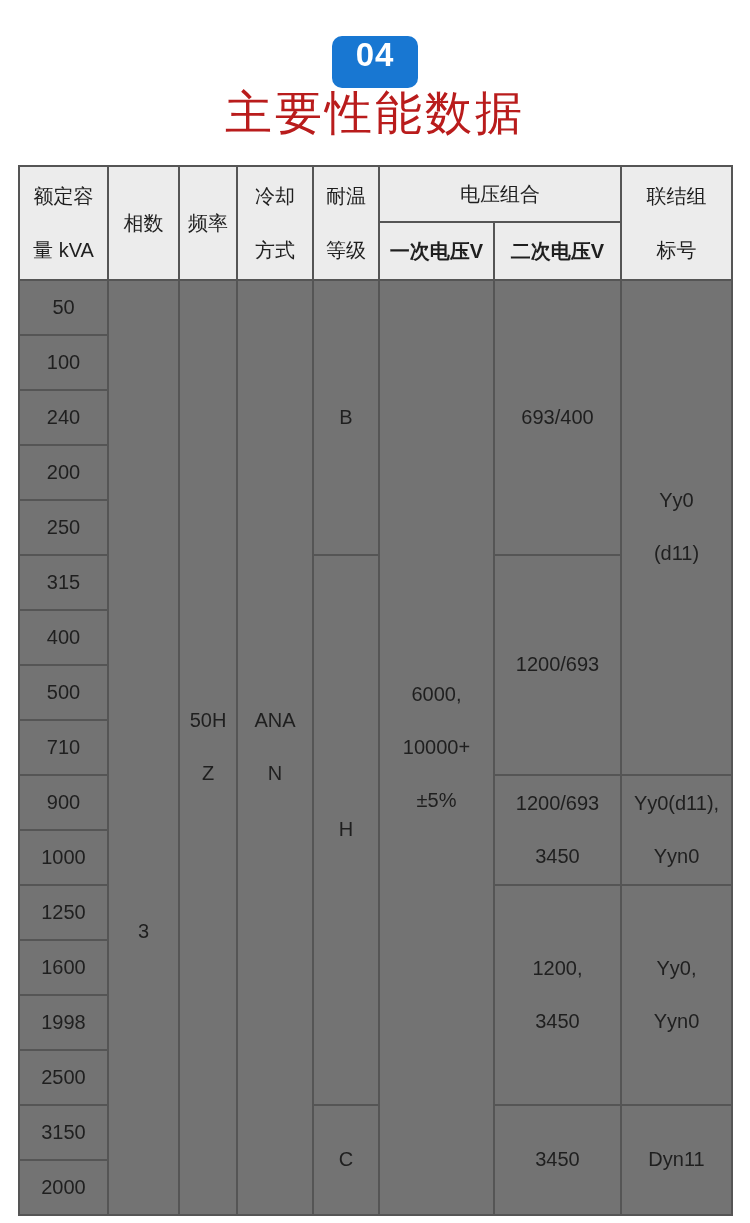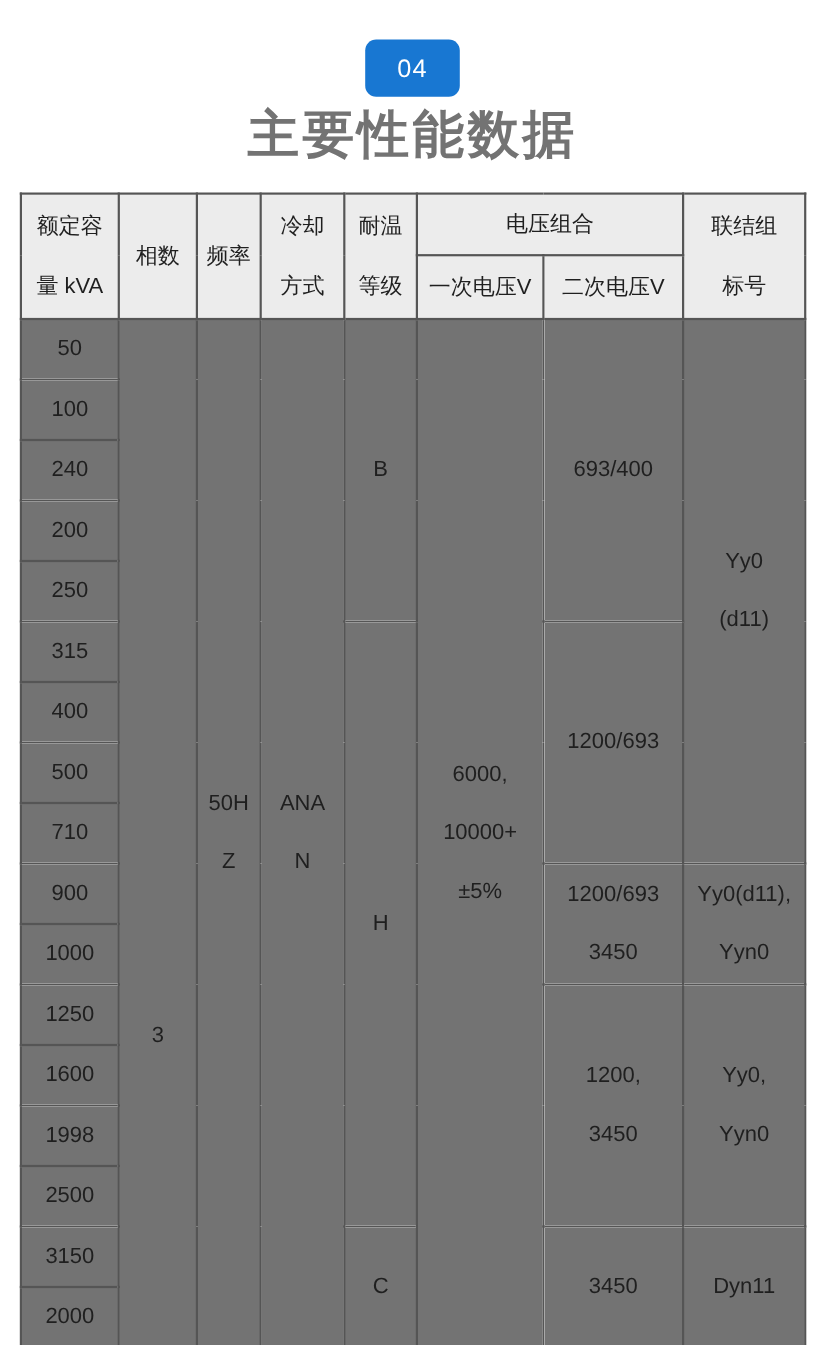--- a/index.html
+++ b/index.html
@@ -16,33 +16,31 @@
     background: #ffffff;
     overflow: hidden;
   }
   .section-badge {
     width: 86px;
     height: 52px;
     margin: 36px auto 0 auto;
     background: #1877d2;
     border-radius: 10px;
     color: #ffffff;
-    font-size: 23px;
-    font-weight: normal;
+    font-size: 33px;
+    font-weight: bold;
     display: flex;
-    align-items: center;
     justify-content: center;
     letter-spacing: 1px;
   }
   .section-title {
-    margin-top: 10px;
     text-align: center;
-    color: #737373;
+    color: #b91c1c;
     font-size: 47px;
-    font-weight: bold;
+    font-weight: normal;
     letter-spacing: 3px;
     font-family: "Liberation Serif", "DejaVu Serif", serif;
     line-height: 1.1;
   }
   table.spec {
     border-collapse: collapse;
     table-layout: fixed;
     margin: 25px 0 0 18px;
     width: 713px;
   }
@@ -52,21 +50,21 @@
     vertical-align: middle;
     padding: 0;
     font-size: 20px;
     font-weight: normal;
     color: #1f1f1f;
     background: #737373;
     overflow: hidden;
   }
   table.spec thead th { background: #ececec; }
   thead tr.h1 th { height: 52px; }
-  thead tr.h2 th { height: 56px; }
+  thead tr.h2 th { height: 56px; font-weight: bold; }
   tbody tr { height: 52px; }
   .ln { line-height: 53px; white-space: nowrap; }
   thead .ln { line-height: 54px; }
   .phase-offset { margin-top: 368px; }
 </style>
 </head>
 <body>
 
 <div class="page">
 

